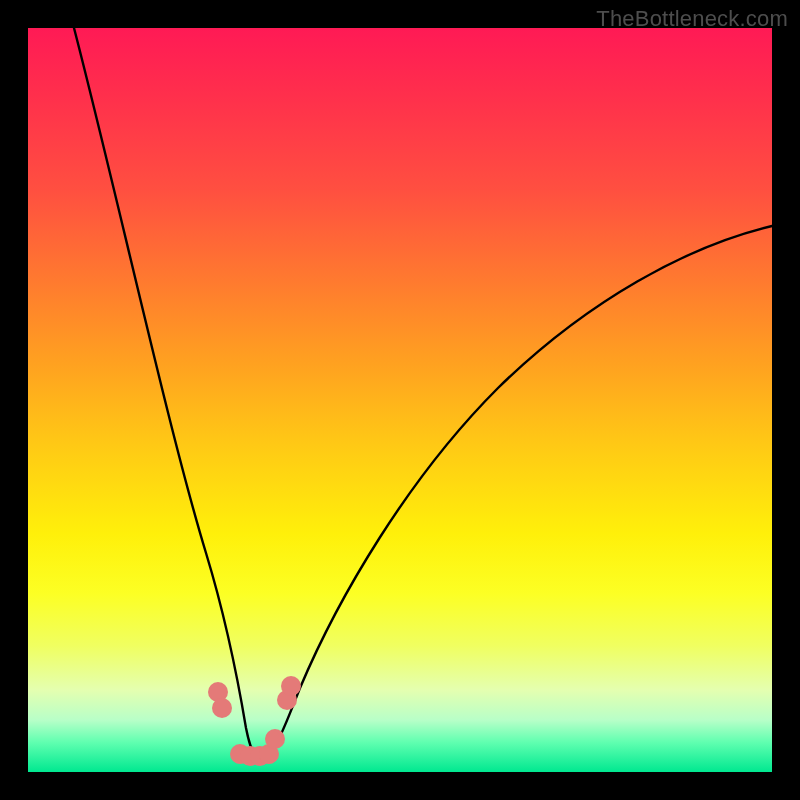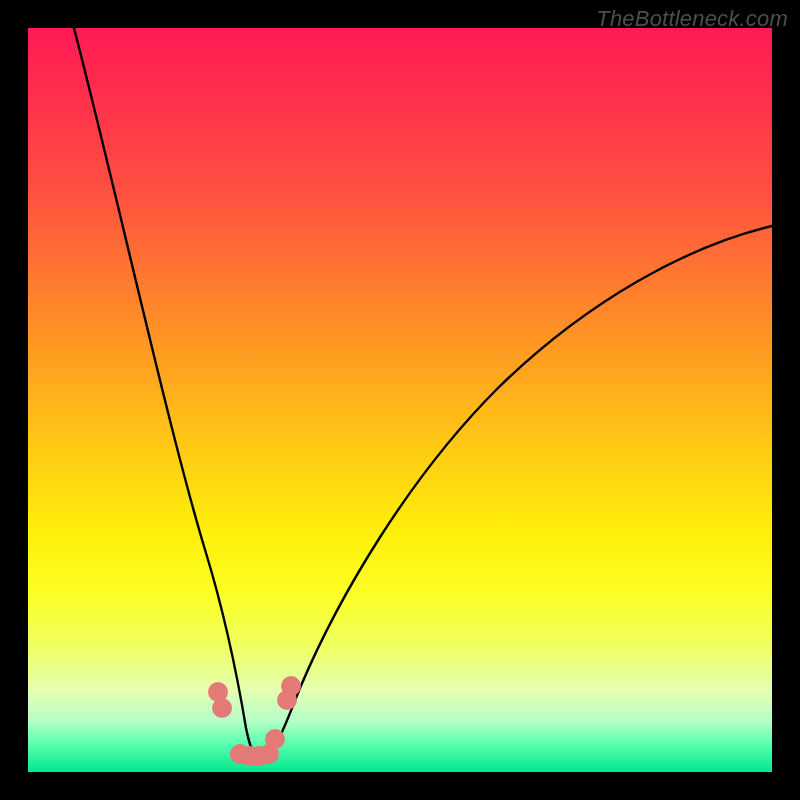--- a/index.html
+++ b/index.html
@@ -11,21 +11,20 @@
     background: #000;
     font-family: Arial, Helvetica, sans-serif;
   }
   .frame {
     position: absolute;
     left: 0;
     top: 0;
     width: 800px;
     height: 800px;
     background: #000;
-    font-style: italic;
   }
   .plot {
     position: absolute;
     left: 28px;
     top: 28px;
     width: 744px;
     height: 744px;
     background: linear-gradient(to bottom,
       #ff1a55 0%,
       #ff2f4c 9%,

